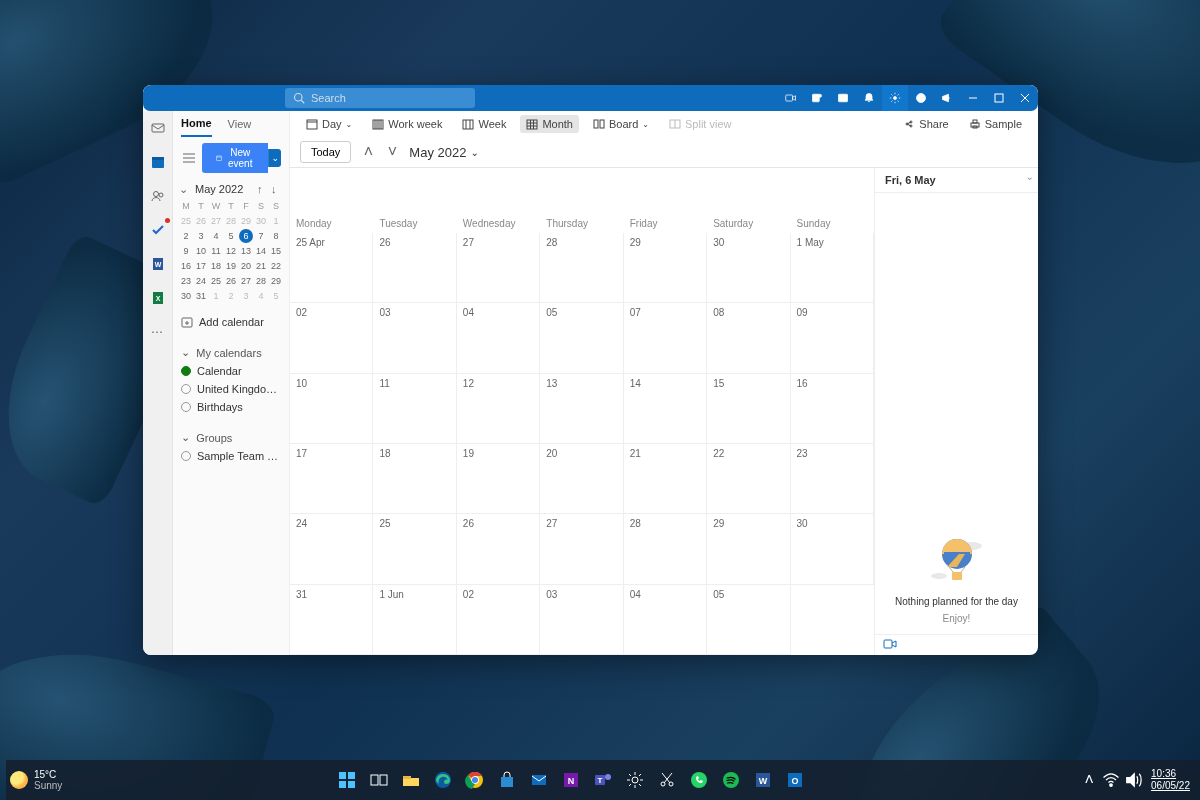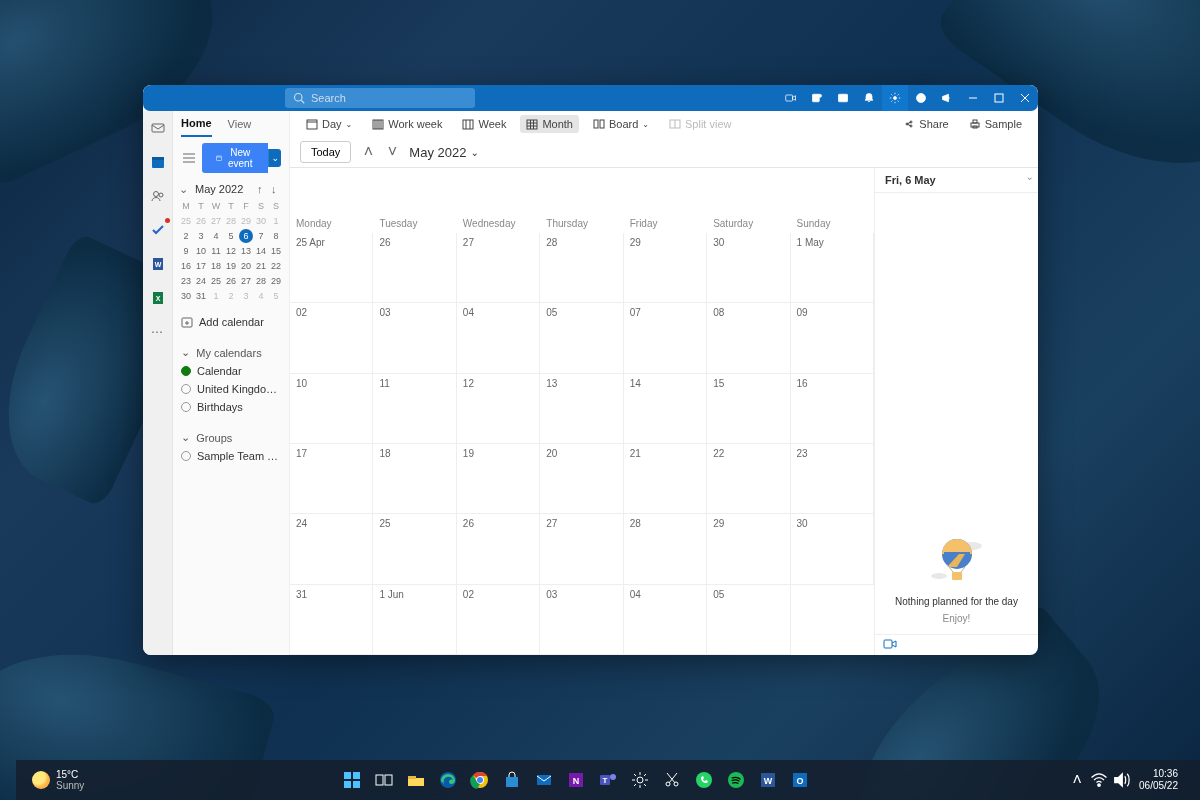--- a/index.html
+++ b/index.html
@@ -11,35 +11,35 @@
 
 .leaf { position: absolute; background: radial-gradient(ellipse at 30% 30%, #2a5a7a 0%, #0a2a40 70%); border-radius: 50% 10% 50% 10%; transform-origin: center; opacity: 0.8; }
 .l1 { width: 280px; height: 180px; top: -40px; left: -60px; transform: rotate(-25deg); }
 .l2 { width: 320px; height: 200px; top: -60px; right: -80px; transform: rotate(35deg); }
 .l3 { width: 300px; height: 180px; bottom: -40px; left: -40px; transform: rotate(15deg); }
 .l4 { width: 280px; height: 160px; bottom: -30px; right: 80px; transform: rotate(-40deg); }
 .l5 { width: 240px; height: 140px; top: 300px; left: -30px; transform: rotate(-65deg); }
 
 
 .taskbar {
-  position: absolute; bottom: 0; left: 16px; right: 0; height: 40px;
+  position: absolute; bottom: 0; left: 6px; right: 0; height: 40px;
   background: rgba(20,30,45,0.85); backdrop-filter: blur(10px);
   display: flex; align-items: center; justify-content: space-between;
-  padding: 0 16px; z-index: 5;
+  padding: 0 4px; z-index: 5;
 }
 .tb-left, .tb-center, .tb-right { display: flex; align-items: center; gap: 2px; }
 .tb-left { gap: 6px; color: #fff; font-size: 10px; }
 .tb-weather-icon { width: 18px; height: 18px; background: radial-gradient(circle at 35% 35%, #ffe87c 40%, #ffb347 60%); border-radius: 50%; }
 .tb-item {
   width: 30px; height: 30px; display: flex; align-items: center; justify-content: center;
   border-radius: 4px; cursor: pointer; color: #fff; font-size: 16px;
 }
 .tb-item svg { width: 20px; height: 20px; }
 .tb-right { color: #fff; font-size: 10px; }
-.tb-clock { text-align: right; padding: 0 6px; line-height: 1.2; }
+.tb-clock { padding: 0 6px; line-height: 1.2; text-decoration: underline; }
 
 
 .window {
   position: absolute; top: 85px; left: 143px; width: 895px; height: 570px;
   background: #fff; border-radius: 8px; overflow: hidden;
   box-shadow: 0 8px 32px rgba(0,0,0,0.4);
   display: flex; flex-direction: column; z-index: 10;
 }
 
 

